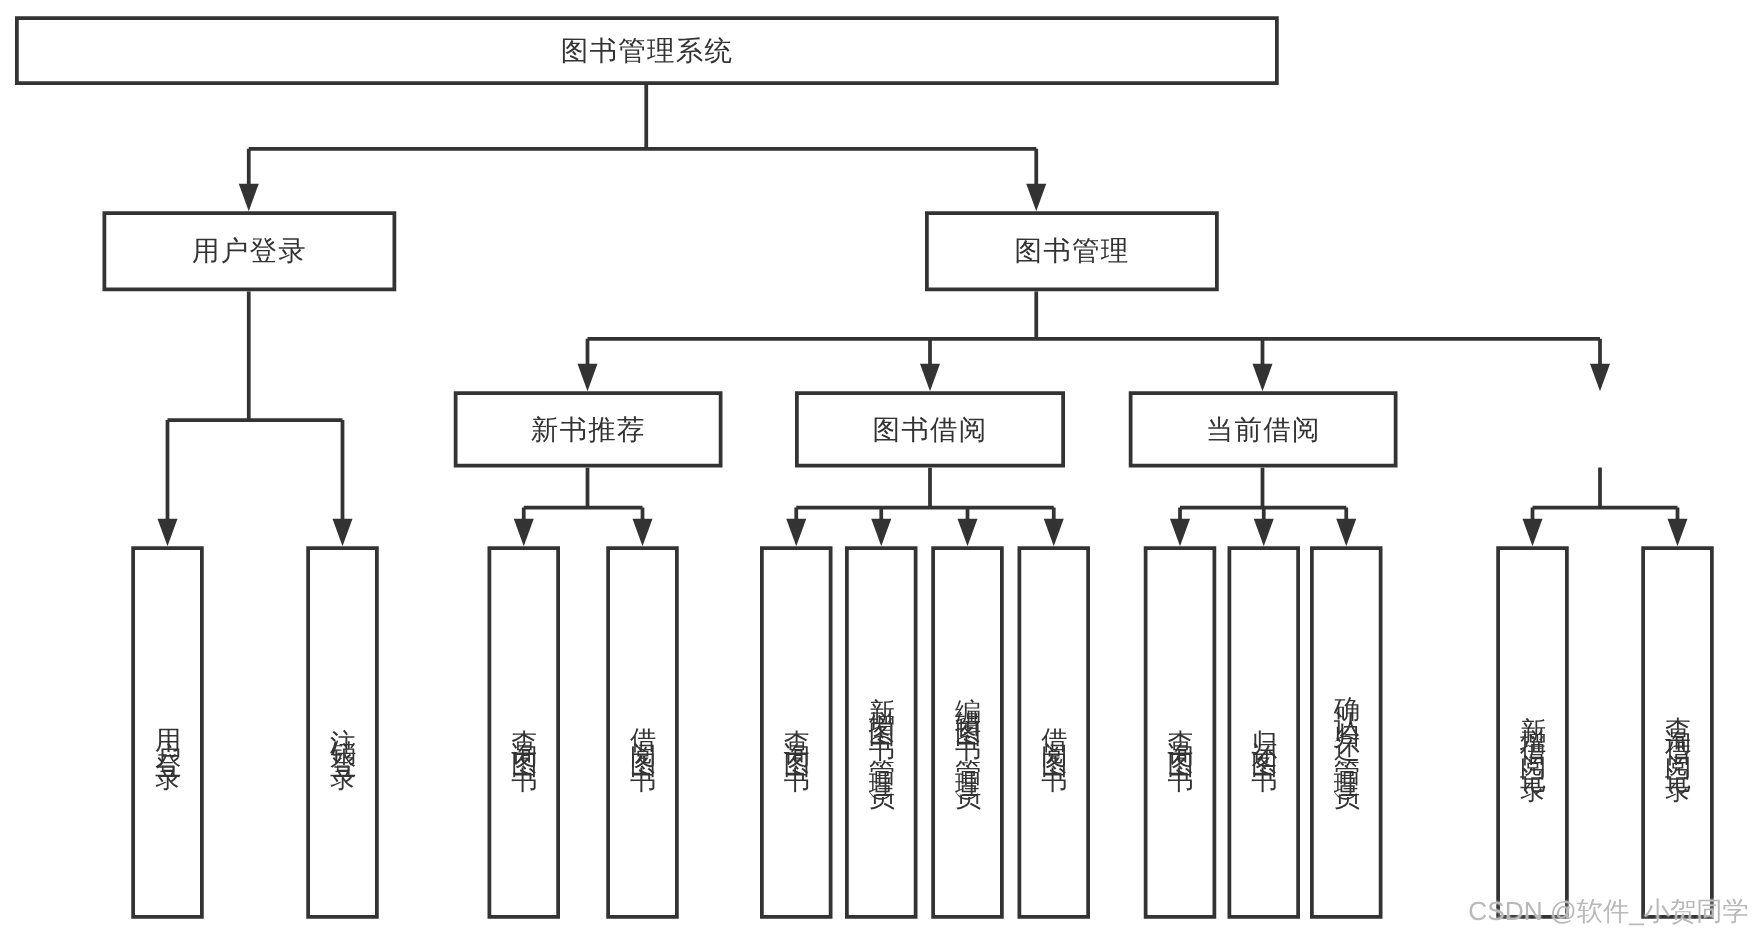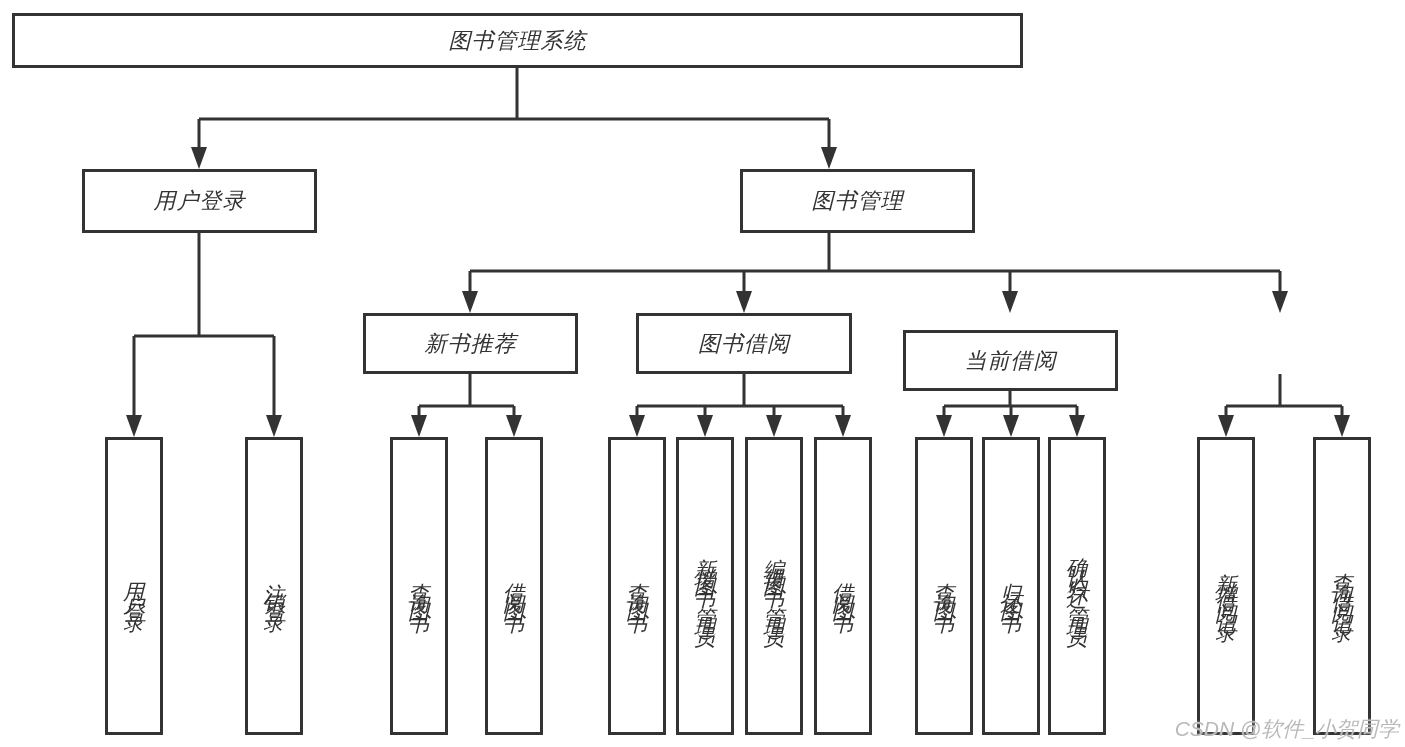--- a/index.html
+++ b/index.html
@@ -8,21 +8,20 @@
     --boxbg:#ffffff;
     --wm:#b9b9b9;
   }
   html,body{margin:0;padding:0;background:#ffffff;}
   #stage{
     position:relative;
     width:1405px;height:747px;
     background:#ffffff;
     font-family:"Liberation Sans", sans-serif;
     overflow:hidden;
-    font-style:italic;
   }
   #connectors{position:absolute;left:0;top:0;}
   .hbox,.vbox{
     position:absolute;
     box-sizing:border-box;
     background:var(--boxbg,#fff);
     border:3px solid var(--line,#333);
     color:var(--text,#333);
     display:flex;align-items:center;justify-content:center;
     z-index:2;
@@ -36,21 +35,21 @@
     line-height:1;
   }
   
   #n-root{left:12px;top:13px;width:1011px;height:55px;}
   
   #n-login{left:82px;top:169px;width:235px;height:64px;}
   #n-mgmt{left:740px;top:169px;width:235px;height:64px;}
   
   #n-newbook{left:363px;top:313px;width:215px;height:61px;}
   #n-borrow{left:636px;top:313px;width:216px;height:61px;}
-  #n-current{left:903px;top:330px;width:215px;height:61px;}
+  #n-current{left:903px;top:313px;width:215px;height:61px;}
   #n-record{left:1172px;top:313px;width:215px;height:61px;}
   
   #n-l1a{left:105px;} #n-l1b{left:245px;}
   #n-l2a{left:390px;} #n-l2b{left:485px;}
   #n-l3a{left:608px;} #n-l3b{left:676px;} #n-l3c{left:745px;} #n-l3d{left:814px;}
   #n-l4a{left:915px;} #n-l4b{left:982px;} #n-l4c{left:1048px;}
   #n-l5a{left:1197px;} #n-l5b{left:1313px;}
   #watermark{
     position:absolute;
     right:6px;bottom:4px;

